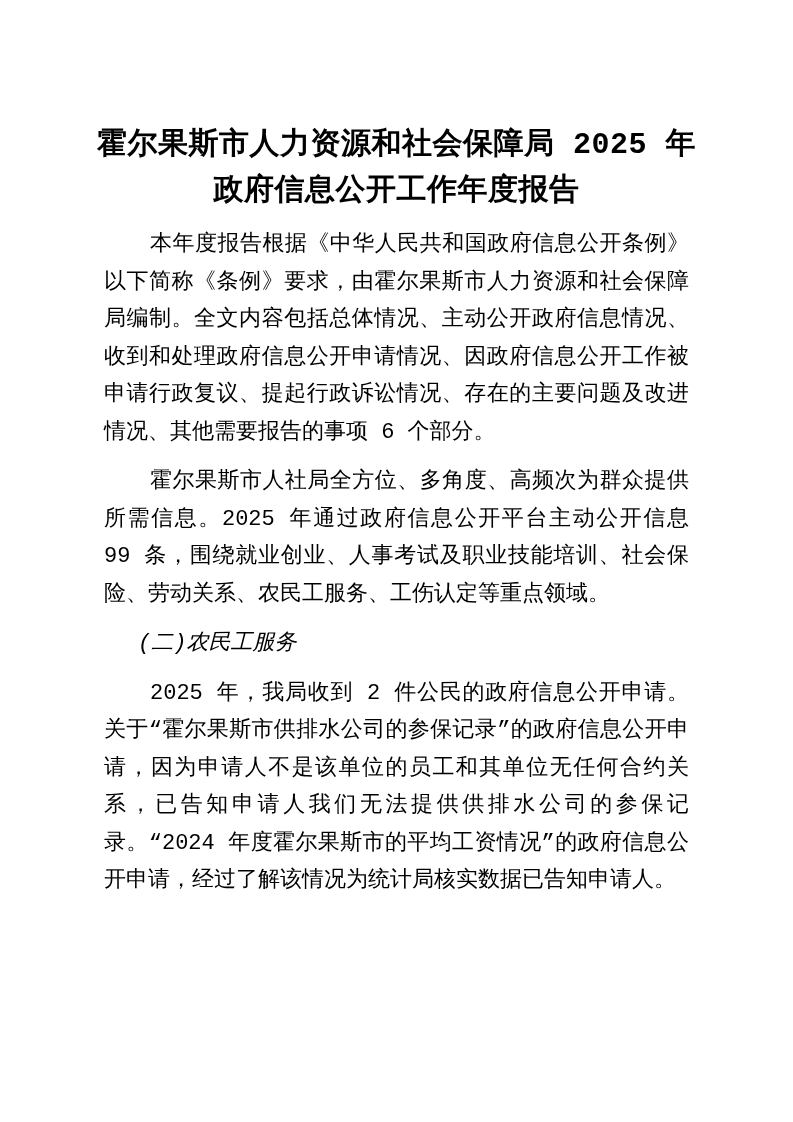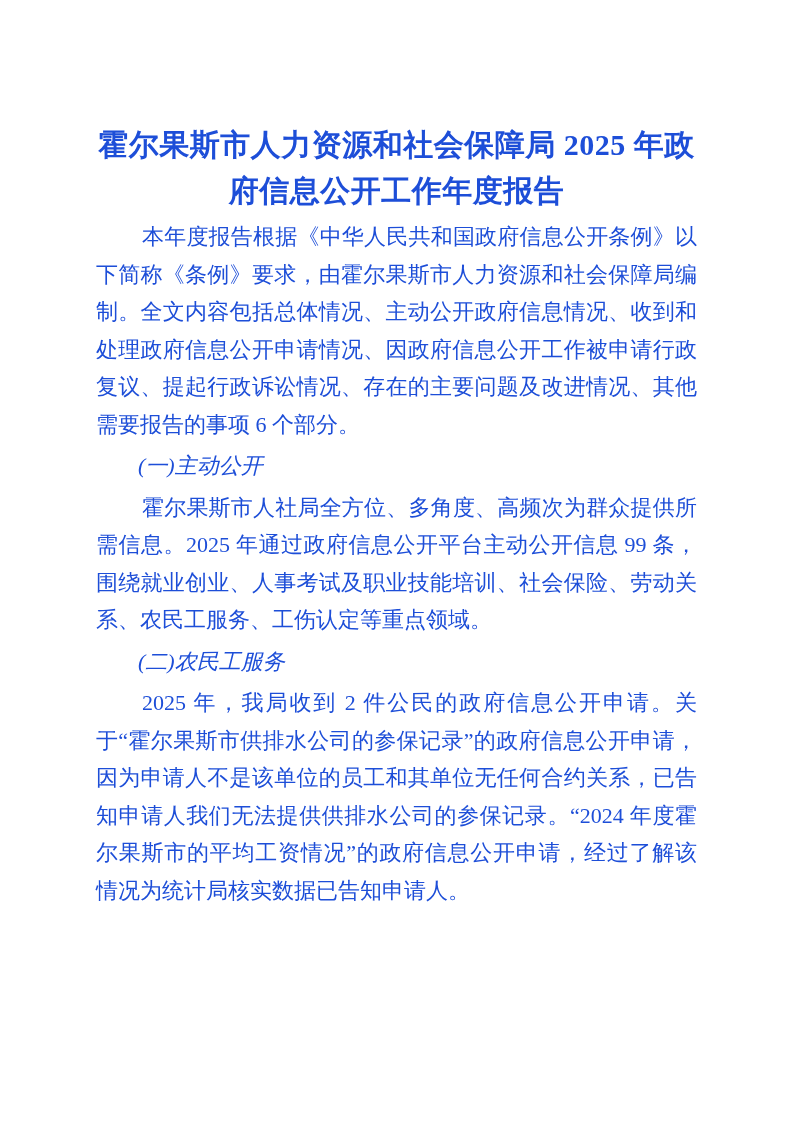--- a/index.html
+++ b/index.html
@@ -5,22 +5,22 @@
   html, body {
     margin: 0;
     padding: 0;
     background: #ffffff;
   }
   .page {
     position: relative;
     width: 793px;
     height: 1122px;
     background: #ffffff;
-    color: #1d4ed8;
-    font-family: Liberation Serif, serif;
+    color: #000000;
+    font-family: Liberation Mono, monospace;
     overflow: hidden;
   }
   .doc-title {
     width: 620px;
     margin: 122px auto 0 auto;
     font-size: 30px;
     line-height: 46px;
     font-weight: bold;
     text-align: center;
     letter-spacing: 0.5px;
@@ -34,21 +34,21 @@
   }
   .sec-heading {
     margin: 35px 0 4px 0;
     font-size: 22px;
     font-weight: bold;
     line-height: 37.5px;
     text-indent: 26px;
     text-align: left;
   }
   .body-para {
-    margin: 4px;
+    margin: 12px;
     text-indent: 46px;
   }
   .sub-heading {
     margin: 0;
     text-indent: 46px;
     font-style: italic;
     font-weight: normal;
     font-size: 22px;
     line-height: 37.5px;
     text-align: left;
@@ -59,21 +59,20 @@
 
 <div class="page">
 
   <h1 class="doc-title">霍尔果斯市人力资源和社会保障局 2025 年政府信息公开工作年度报告</h1>
 
   <div class="content">
 
 
     <p class="body-para">本年度报告根据《中华人民共和国政府信息公开条例》以下简称《条例》要求，由霍尔果斯市人力资源和社会保障局编制。全文内容包括总体情况、主动公开政府信息情况、收到和处理政府信息公开申请情况、因政府信息公开工作被申请行政复议、提起行政诉讼情况、存在的主要问题及改进情况、其他需要报告的事项 6 个部分。</p>
 
-    <p class="sub-heading">(一)主动公开</p>
 
     <p class="body-para">霍尔果斯市人社局全方位、多角度、高频次为群众提供所需信息。2025 年通过政府信息公开平台主动公开信息 99 条，围绕就业创业、人事考试及职业技能培训、社会保险、劳动关系、农民工服务、工伤认定等重点领域。</p>
 
     <p class="sub-heading">(二)农民工服务</p>
 
     <p class="body-para">2025 年，我局收到 2 件公民的政府信息公开申请。关于“霍尔果斯市供排水公司的参保记录”的政府信息公开申请，因为申请人不是该单位的员工和其单位无任何合约关系，已告知申请人我们无法提供供排水公司的参保记录。“2024 年度霍尔果斯市的平均工资情况”的政府信息公开申请，经过了解该情况为统计局核实数据已告知申请人。</p>
 
   </div>
 </div>
 

